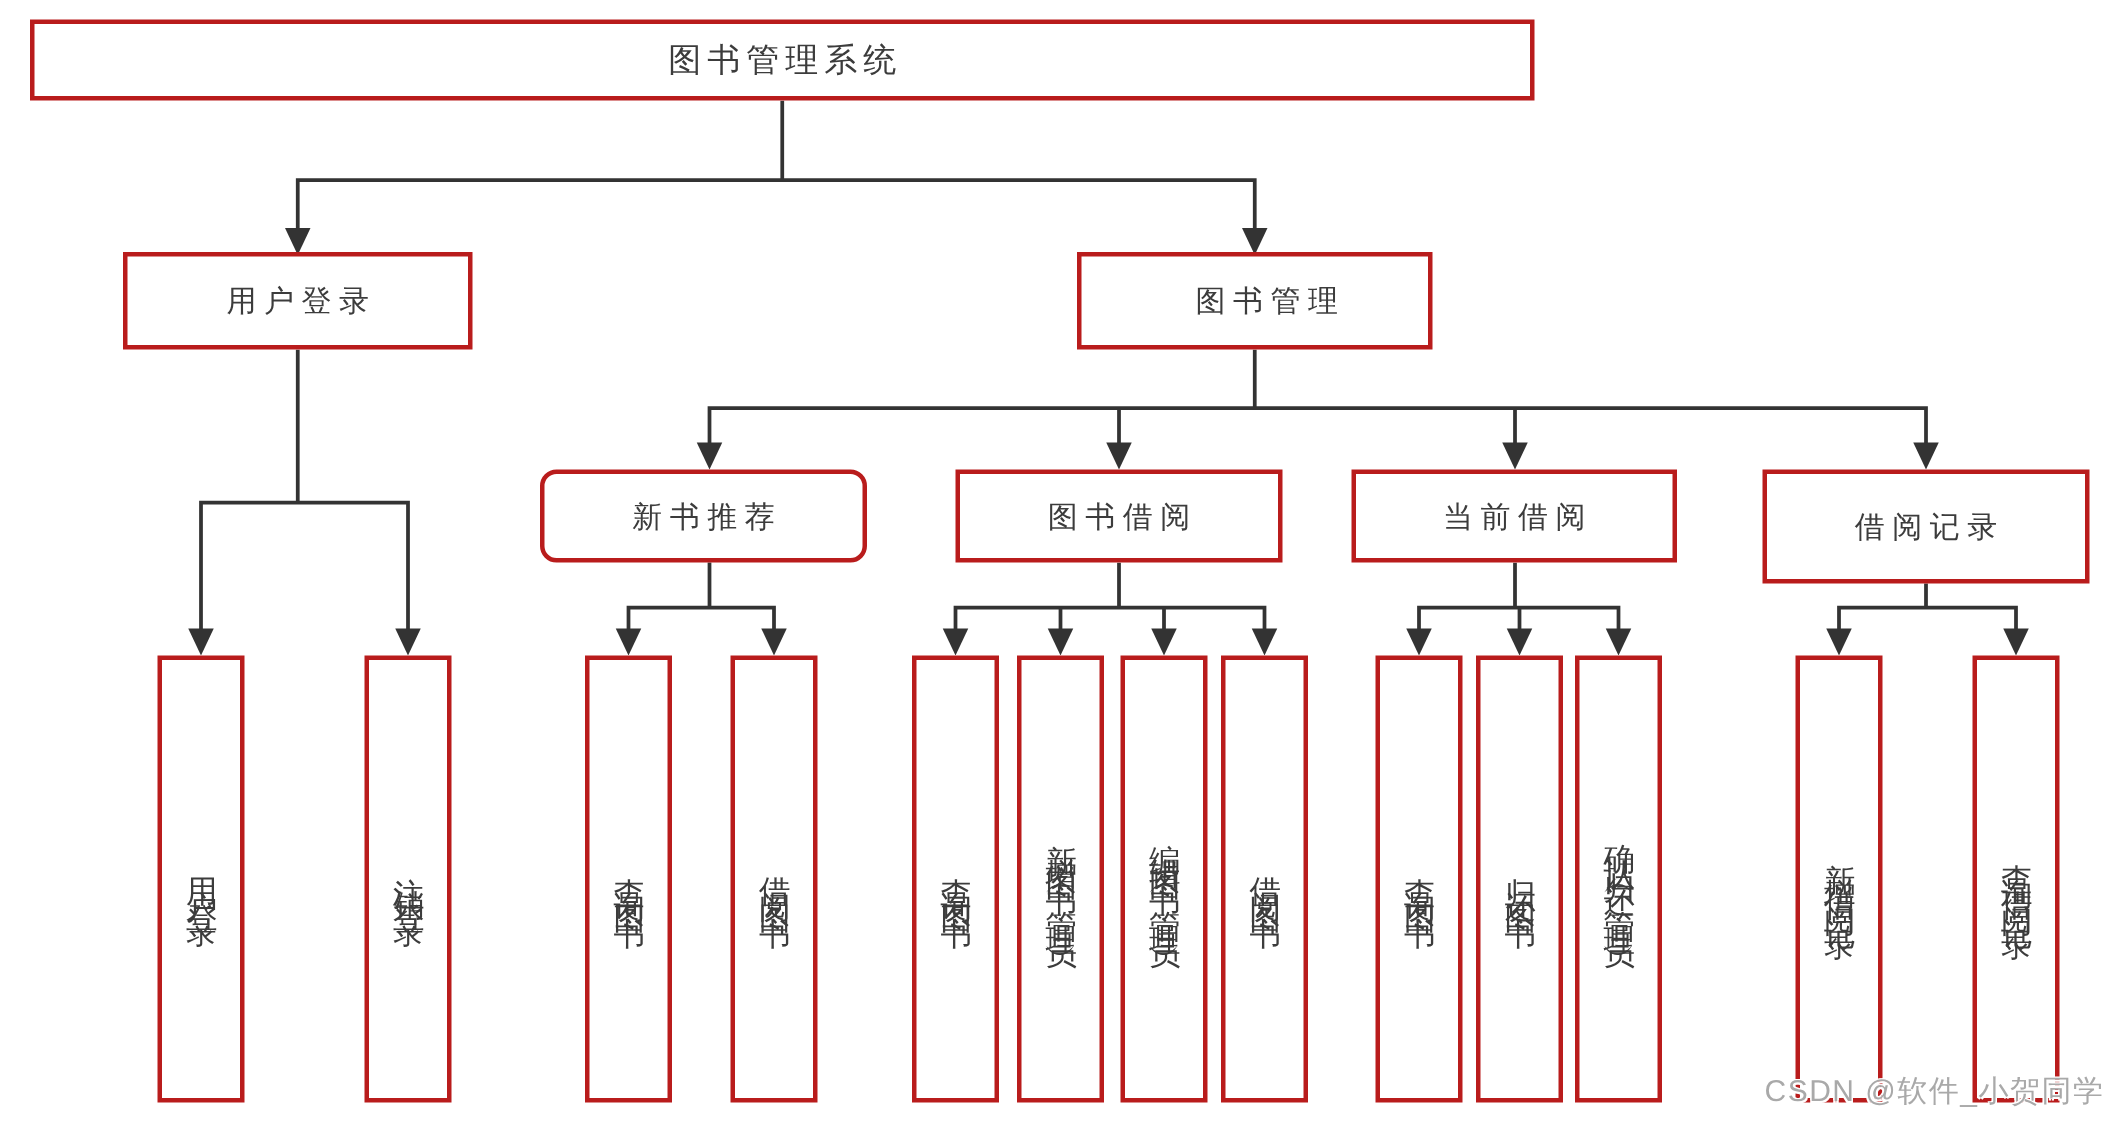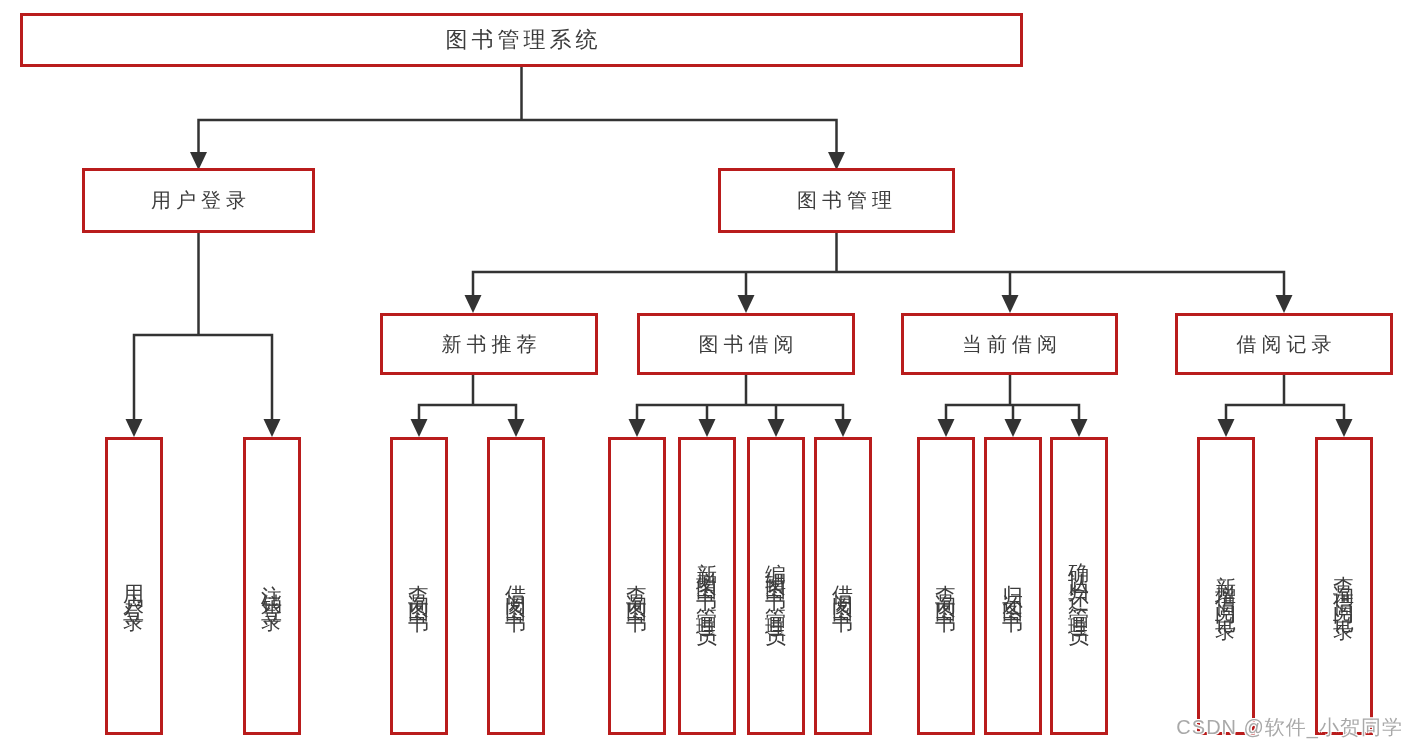--- a/index.html
+++ b/index.html
@@ -118,30 +118,30 @@
     <span class="lbl">图书管理系统</span>
   </div>
 
   <div class="node hbox" style="left:82px; top:168px; width:233px; height:65px;">
     <span class="lbl">用户登录</span>
   </div>
   <div class="node hbox" style="left:718px; top:168px; width:237px; height:65px;padding-left:16px;">
     <span class="lbl">图书管理</span>
   </div>
 
-  <div class="node hbox" style="left:380px; top:313px; width:218px; height:62px;">
+  <div class="node hbox" style="left:360px; top:313px; width:218px; height:62px;border-radius:11px;">
     <span class="lbl">新书推荐</span>
   </div>
   <div class="node hbox" style="left:637px; top:313px; width:218px; height:62px;">
     <span class="lbl">图书借阅</span>
   </div>
   <div class="node hbox" style="left:901px; top:313px; width:217px; height:62px;">
     <span class="lbl">当前借阅</span>
   </div>
-  <div class="node hbox" style="left:1175px; top:313px; width:218px; height:62px;">
+  <div class="node hbox" style="left:1175px; top:313px; width:218px; height:76px;">
     <span class="lbl">借阅记录</span>
   </div>
 
   <div class="node vbox" style="left:105px; top:437px; width:58px; height:298px;">
     <span class="lbl">用户登录</span>
   </div>
   <div class="node vbox" style="left:243px; top:437px; width:58px; height:298px;">
     <span class="lbl">注销登录</span>
   </div>
 

